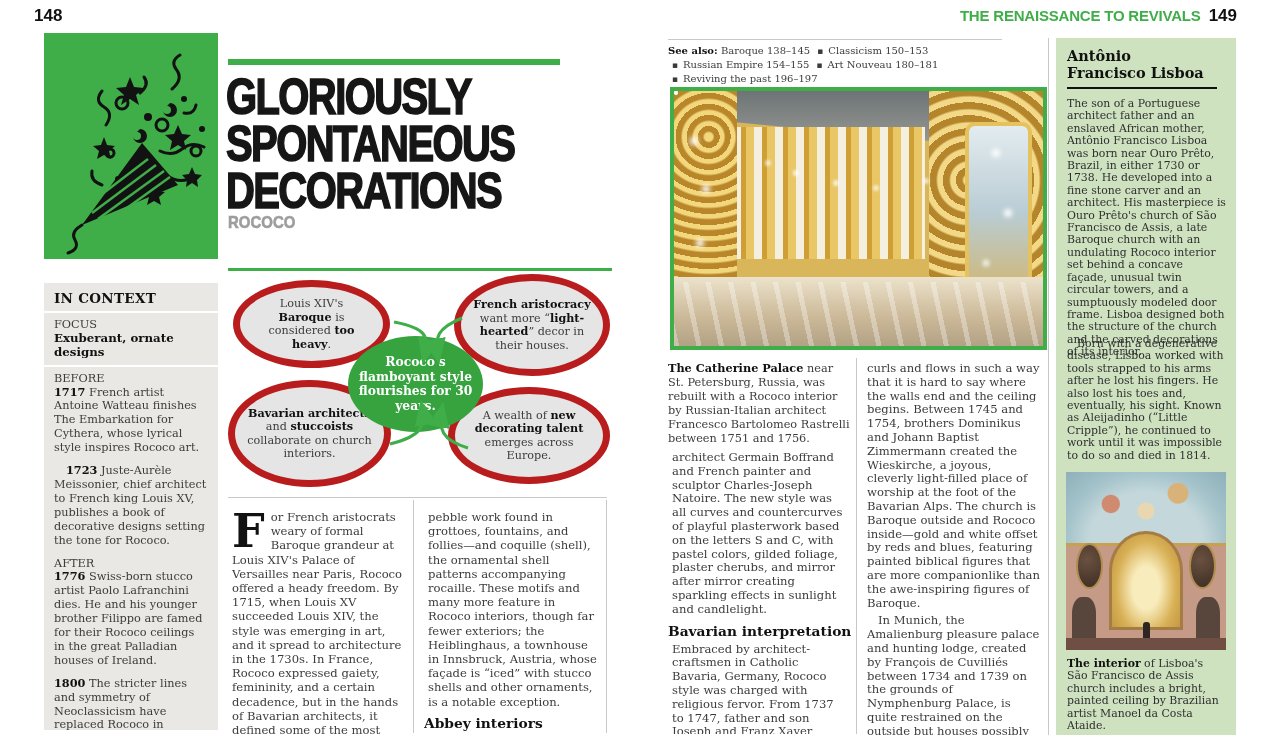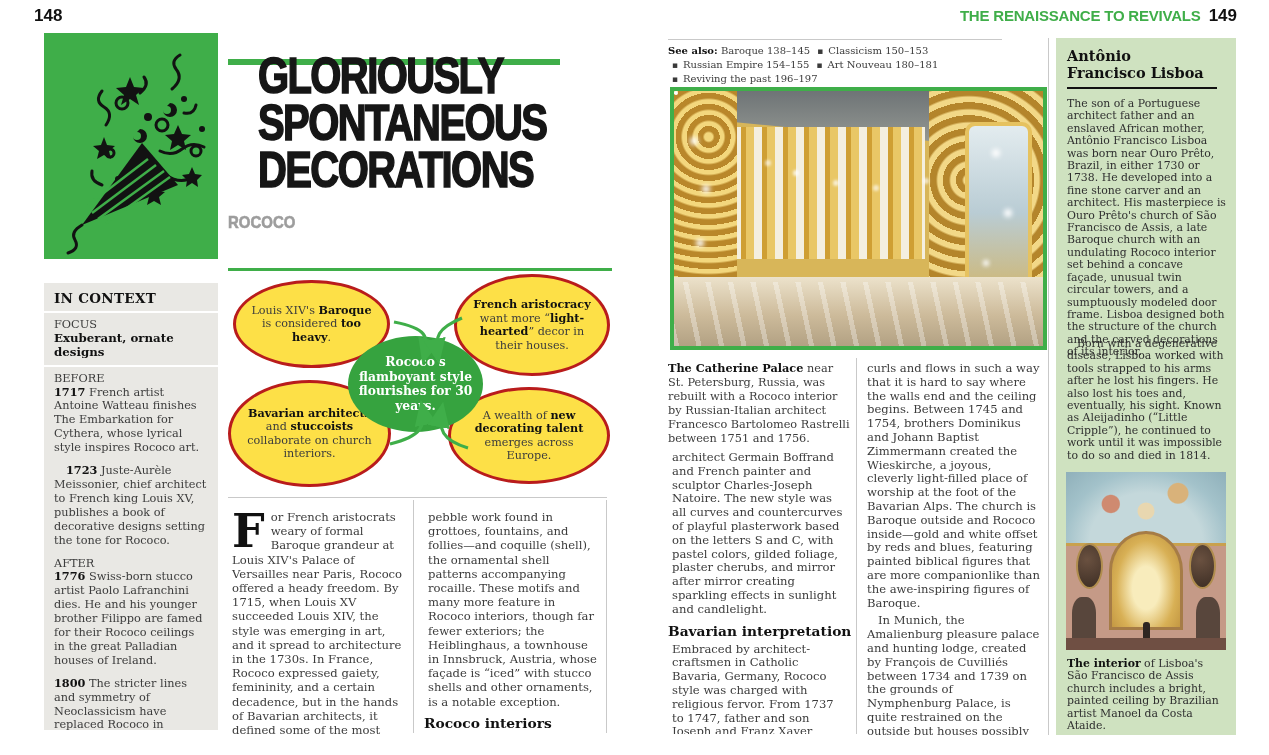--- a/index.html
+++ b/index.html
@@ -13,31 +13,31 @@
   
   .ctx{left:44px;top:283px;width:174px;height:447px;background:#e9e8e4;box-sizing:border-box;
        padding:9px 10px;overflow:hidden;font-size:11.3px;line-height:13.9px;color:#3c3c3c;}
   .ctx h3{margin:0 0 4px 0;font-size:13.5px;color:#111;letter-spacing:.3px;}
   .ctx .sep{height:2px;background:#ffffff;margin:5px -10px 5px -10px;}
   .ctx .lbl{margin:2px 0 0 0;}
   .ctx p{margin:0 0 9px 0;}
   .ctx .focusv{font-size:11.8px;color:#111;}
   
   .titlebar{left:228px;top:59px;width:332px;height:6px;background:#3fae49;}
-  .bigtitle{left:226px;top:53px;width:420px;margin-left:32px;}
+  .bigtitle{left:226px;top:74px;width:420px;}
   .bigtitle div{font-family:"Liberation Sans",sans-serif;font-weight:bold;font-size:50px;
        line-height:47px;color:#161616;letter-spacing:-2px;transform:scaleX(0.80);
        transform-origin:left;white-space:nowrap;-webkit-text-stroke:1.6px #161616;}
   .subtitle{left:228px;top:213px;font-family:"Liberation Sans",sans-serif;font-weight:bold;
        font-size:17px;color:#9d9d9d;letter-spacing:0;transform:scaleX(.88);transform-origin:left;
        -webkit-text-stroke:.6px #9d9d9d;}
   
   .diagrule{left:228px;top:268px;width:384px;height:3px;background:#3fae49;}
   .diagram{left:228px;top:272px;width:384px;height:224px;}
-  .bubble{position:absolute;border:3px solid #b91c1c;border-radius:50%;background:#fde047;
+  .bubble{position:absolute;border:7px solid #b91c1c;border-radius:50%;background:#e5e5e5;
       display:flex;align-items:center;justify-content:center;text-align:center;
       font-size:11.2px;line-height:13.5px;color:#3c3c3c;box-sizing:border-box;padding:8px 12px;}
   .center-ellipse{position:absolute;border-radius:50%;background:#36a33f;color:#fff;
       display:flex;align-items:center;justify-content:center;text-align:center;
       font-size:12.3px;line-height:14.5px;font-weight:bold;box-sizing:border-box;padding:6px 10px;}
   
   .hairline{background:#c9c9c9;}
   .col{font-size:11.6px;line-height:14.2px;color:#3b3b3b;overflow:hidden;}
   .col p{margin:4px;}
   .col p.ind{text-indent:11px;}
@@ -205,21 +205,21 @@
   </div>
 
   <div class="abs hairline" style="left:228px;top:497px;width:379px;height:1px;"></div>
   <div class="abs col" style="left:228px;top:506px;width:181px;height:228px;">
     <p><span class="dropcap">F</span><span>or French aristocrats weary of formal Baroque grandeur at Louis XIV's Palace of Versailles near Paris, Rococo offered a heady freedom. By 1715, when Louis XV succeeded Louis XIV, the style was emerging in art, and it spread to architecture in the 1730s. In France, Rococo expressed gaiety, femininity, and a certain decadence, but in the hands of Bavarian architects, it defined some of the most unexpectedly spiritual spaces.</span></p>
 
   </div>
   <div class="vrule" style="left:413px;top:500px;height:233px;"></div>
   <div class="abs col" style="left:424px;top:506px;width:181px;height:228px;">
     <p>pebble work found in grottoes, fountains, and follies—and coquille (shell), the ornamental shell patterns accompanying rocaille. These motifs and many more feature in Rococo interiors, though far fewer exteriors; the Heiblinghaus, a townhouse in Innsbruck, Austria, whose façade is “iced” with stucco shells and other ornaments, is a notable exception.</p>
-    <div class="subhead">Rococo interiors</div>
+    <div class="subhead">Abbey interiors</div>
     <p>Among the best-known French Rococo interiors are those of the Hôtel de Soubise, Paris, created between 1735 and 1740 by French</p>
   </div>
   <div class="vrule" style="left:606px;top:500px;height:233px;"></div>
 
   <div class="abs rhead">
     <span class="chap">THE RENAISSANCE TO REVIVALS</span>
     <span class="num">149</span>
   </div>
 
   <div class="abs hairline" style="left:668px;top:39px;width:334px;height:1px;"></div>

